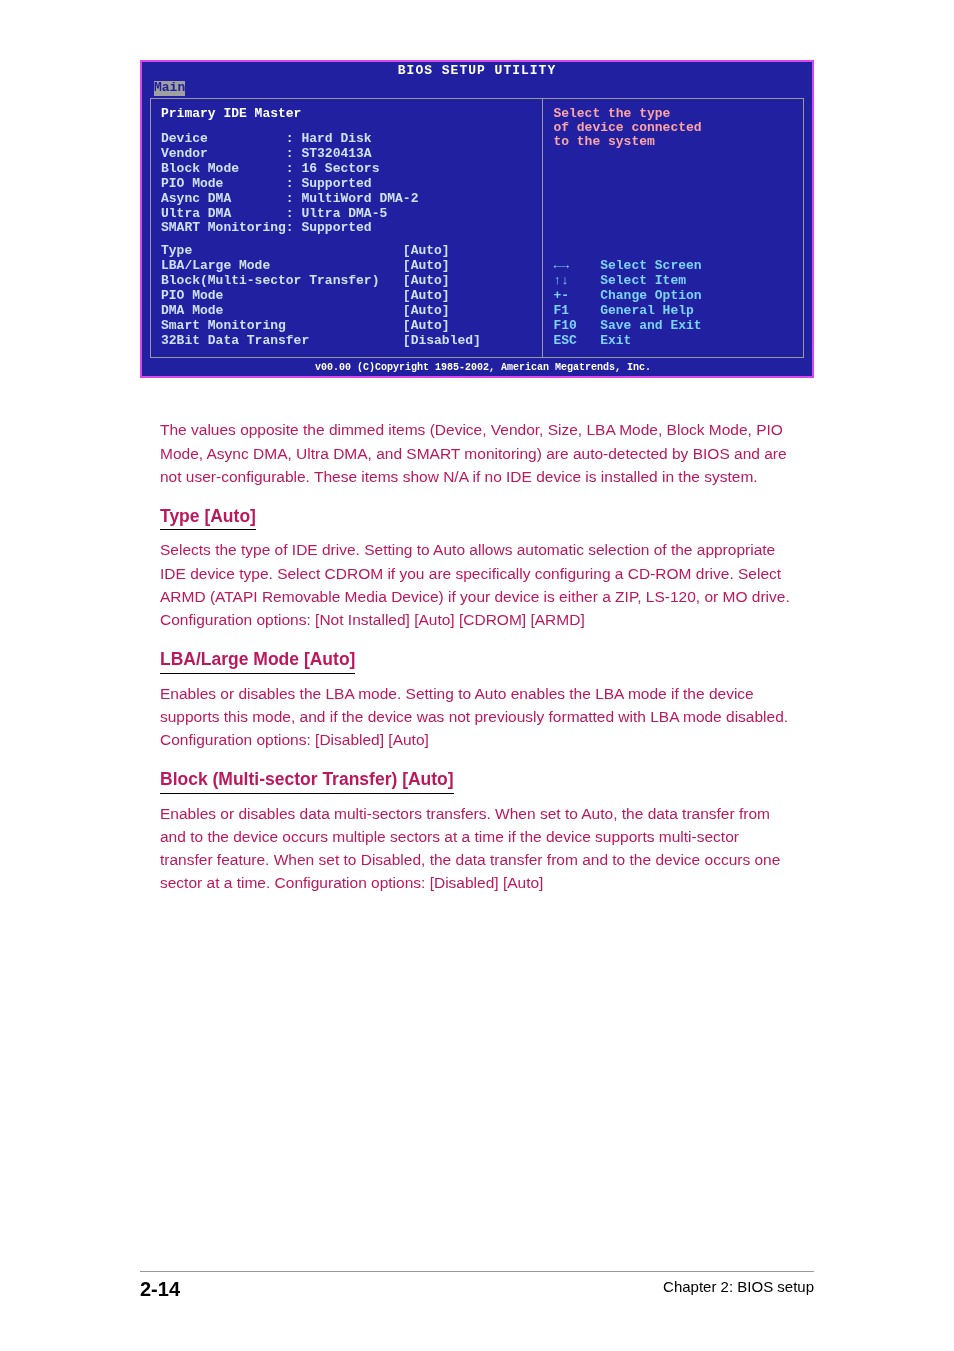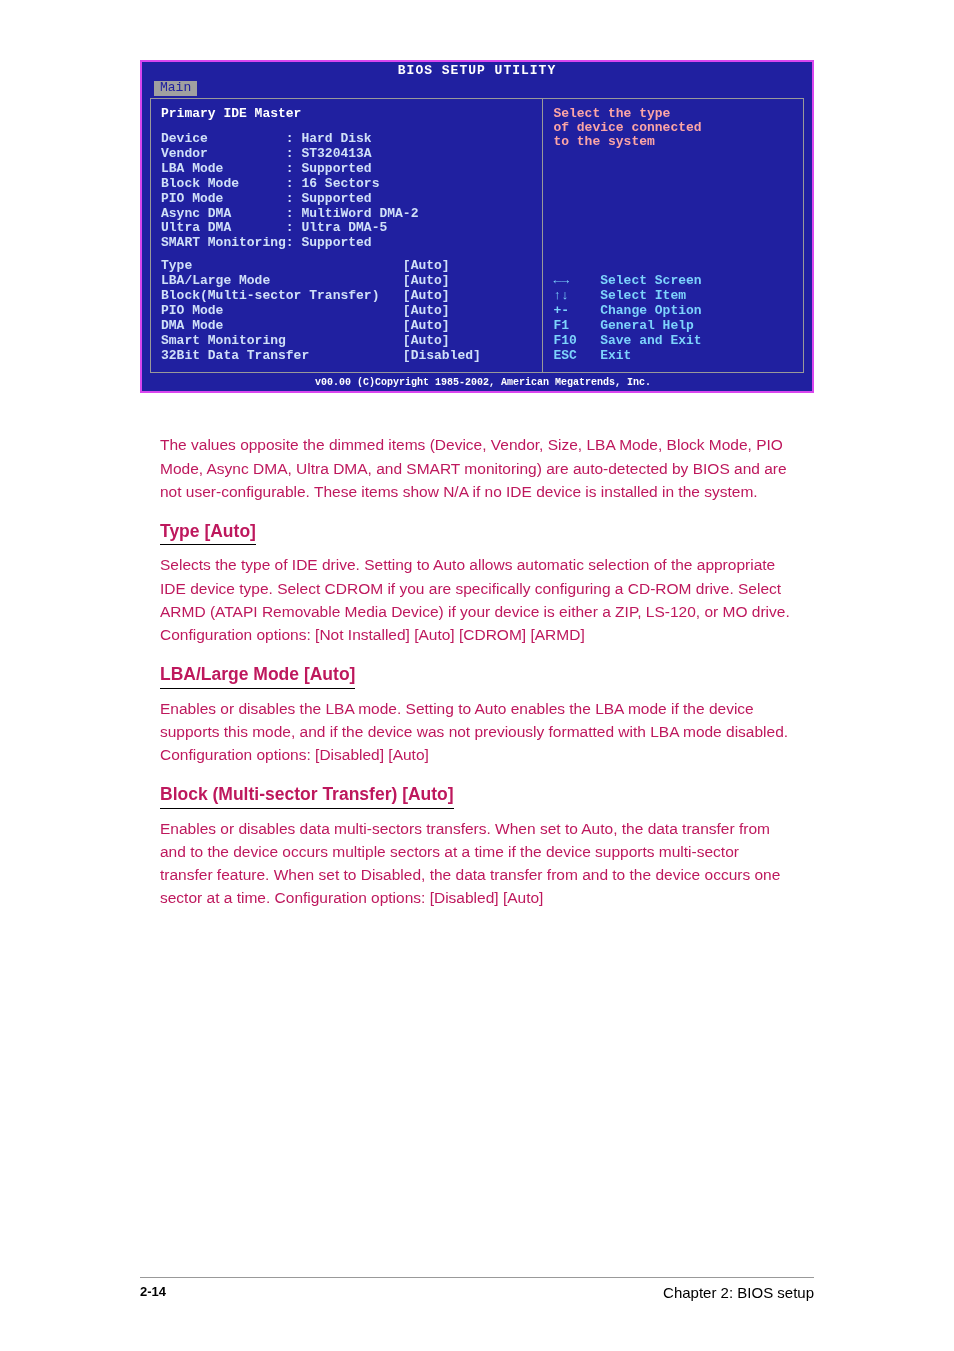--- a/index.html
+++ b/index.html
@@ -26,23 +26,23 @@
       text-align: center;
       color: #fff;
       font-weight: bold;
       padding: 2px 0;
       letter-spacing: 1px;
     }
     .bios-tab {
       background: #A0A0A0;
       color: #2020A0;
       display: inline-block;
-      padding: 0 6px;
+      padding: 0 0;
       margin-left: 12px;
-      font-weight: normal;
+      font-weight: bold;
       text-align: center;
     }
     .bios-inner {
       display: flex;
       margin: 2px 8px 4px 8px;
     }
     .bios-left {
       flex: 1.55;
       background: #2020A0;
       padding: 8px 10px;
@@ -110,41 +110,40 @@
       left: 140px;
       right: 140px;
       border-top: 1px solid #999;
       padding-top: 6px;
       display: flex;
       justify-content: space-between;
       font-family: Arial, sans-serif;
     }
     .footer-left {
       font-weight: bold;
-      font-size: 13px;
+      font-size: 20px;
     }
     .footer-right {
       font-size: 15px;
     }
   </style>
 </head>
 <body>
 
 <div class="page-container">
 
   <div class="bios-box">
     <div class="bios-title">BIOS SETUP UTILITY</div>
     <div><span class="bios-tab">Main</span></div>
     <div class="bios-inner">
       <div class="bios-left">
         <div class="bios-section-title">Primary IDE Master</div>
         <div id="info-rows">
             <div class="info-row">Device          : Hard Disk</div>
             <div class="info-row">Vendor          : ST320413A</div>
-            <div class="info-row">LBA Mode        : Supported</div>
             <div class="info-row">Block Mode      : 16 Sectors</div>
             <div class="info-row">PIO Mode        : Supported</div>
             <div class="info-row">Async DMA       : MultiWord DMA-2</div>
             <div class="info-row">Ultra DMA       : Ultra DMA-5</div>
             <div class="info-row">SMART Monitoring: Supported</div>
           </div>
         <div class="bios-divider"></div>
         <div id="option-rows">
             <div class="opt-row">Type                           [Auto]</div>
             <div class="opt-row">LBA/Large Mode                 [Auto]</div>

